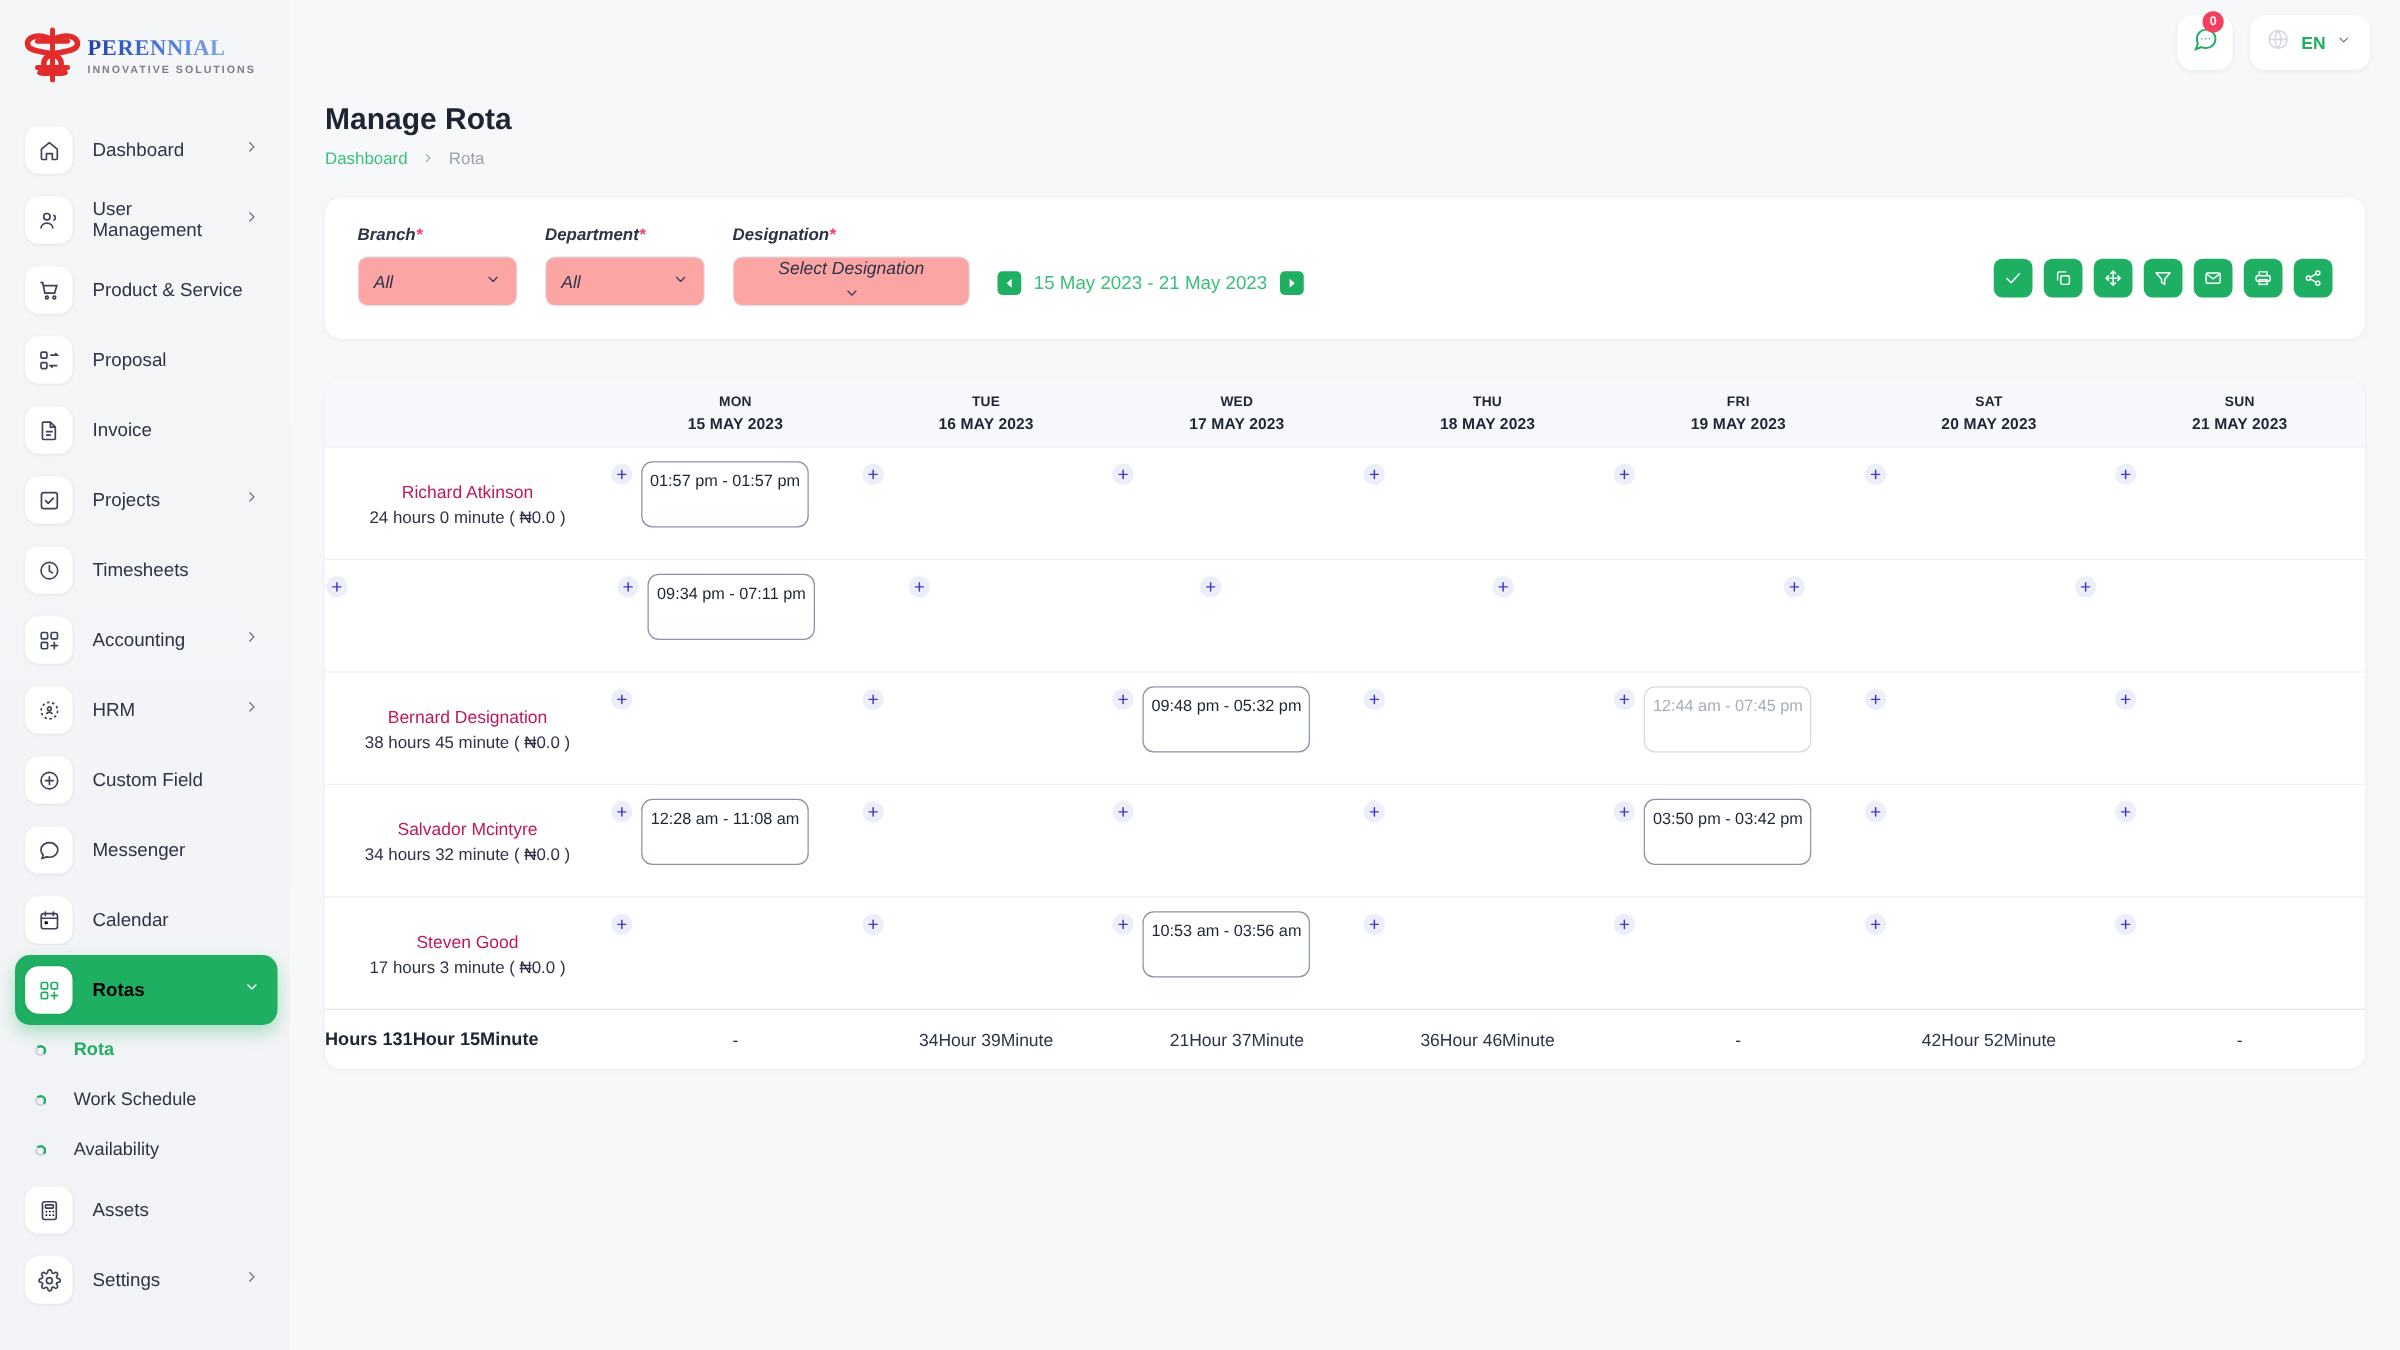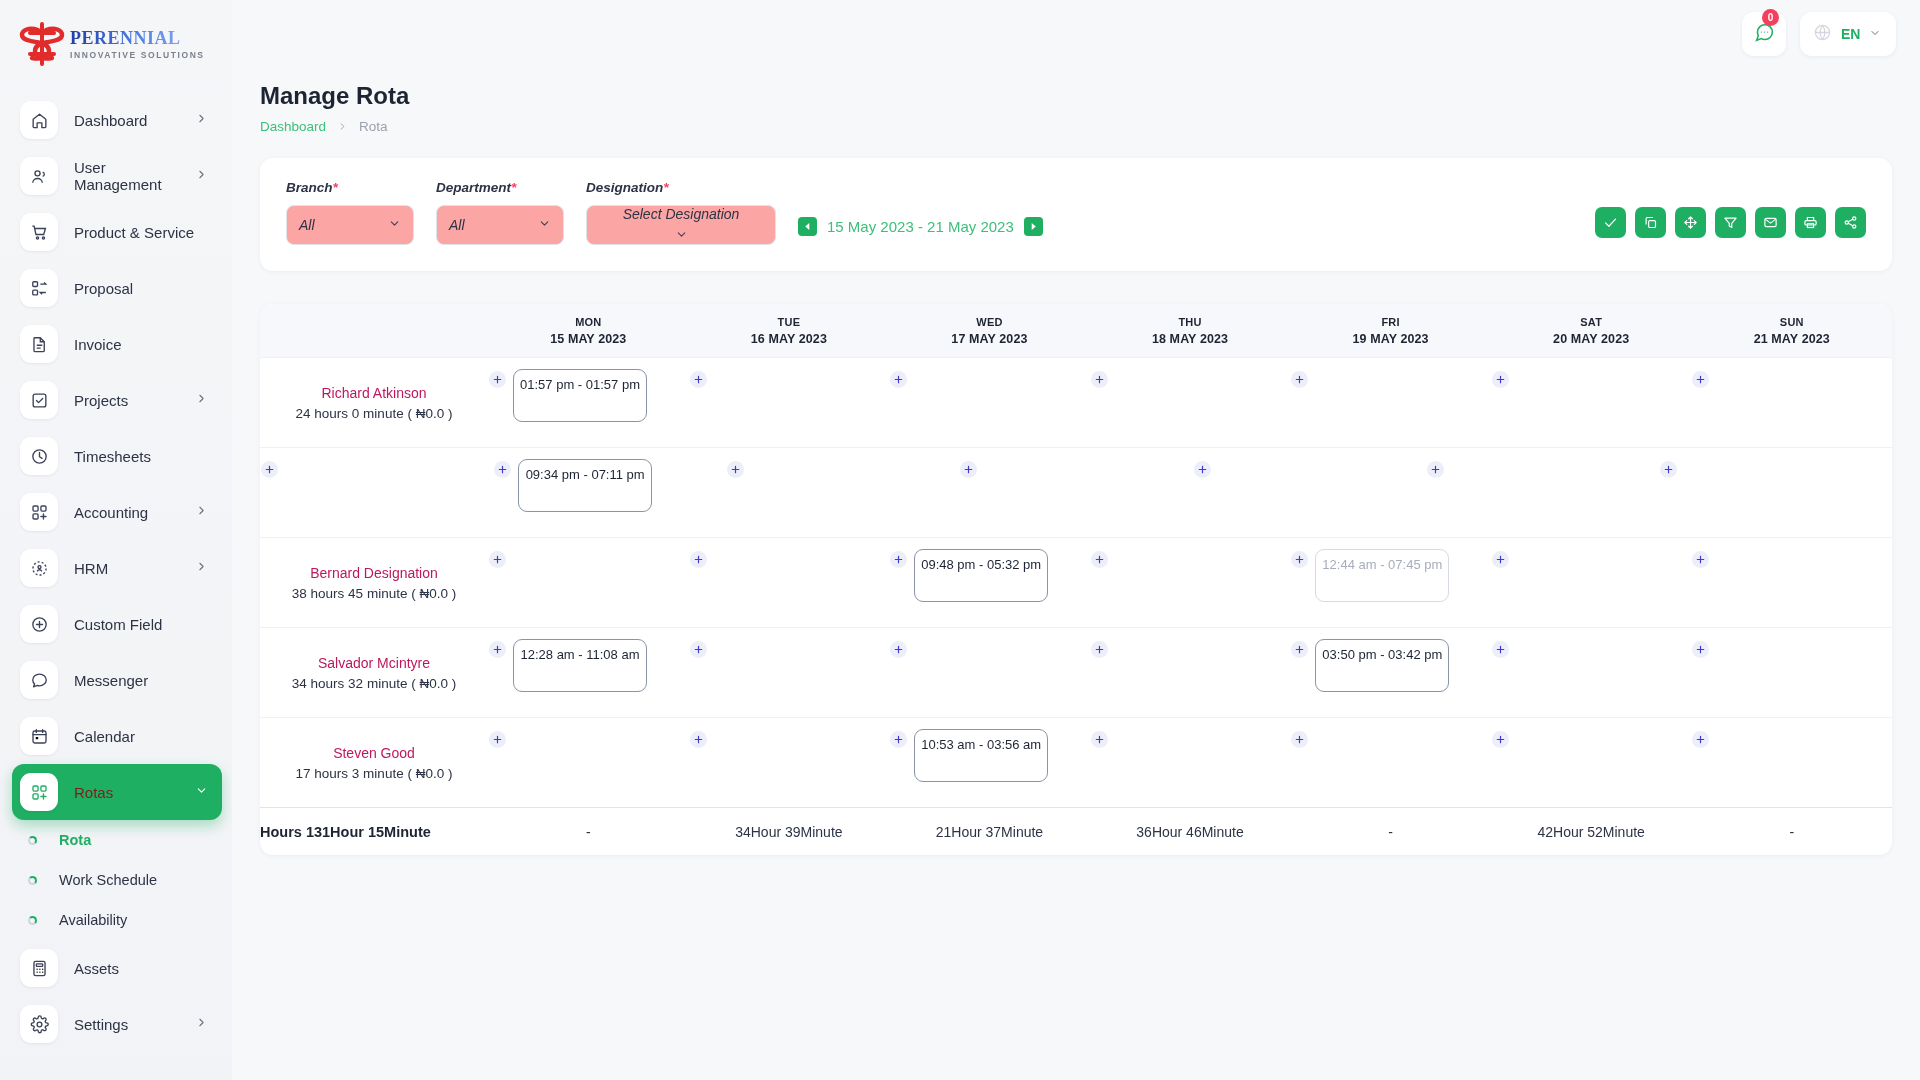--- a/index.html
+++ b/index.html
@@ -44,21 +44,21 @@
   }
   .nav-item .ico-box svg { width: 19px; height: 19px; stroke: #3c4257; fill: none; stroke-width: 1.7; }
   .nav-item .lbl {
     margin-left: 16px; font-size: 15px; color: #2c3345; flex: 1 1 auto;
   }
   .nav-item .chev { margin-right: 14px; }
   .nav-item .chev svg { width: 13px; height: 13px; stroke: #6b7280; fill: none; stroke-width: 2; }
   .nav-item.active {
     background: #1eaf63; box-shadow: 0 6px 14px rgba(30,175,99,.35);
   }
-  .nav-item.active .lbl { color: #7f1d1d; font-weight: 400; }
+  .nav-item.active .lbl { color: #000000; font-weight: 700; }
   .nav-item.active .ico-box svg { stroke: #1eaf63; }
   .nav-item.active .chev svg { stroke: #fff; }
 
   .sub-item {
     display: flex; align-items: center; height: 40px; padding-left: 28px; cursor: pointer;
   }
   .dot {
     width: 9px; height: 9px; border-radius: 50%;
     border: 2px solid #cfd5e0; flex: 0 0 9px;
     border-top-color: #1eaf63; border-right-color: #1eaf63;

